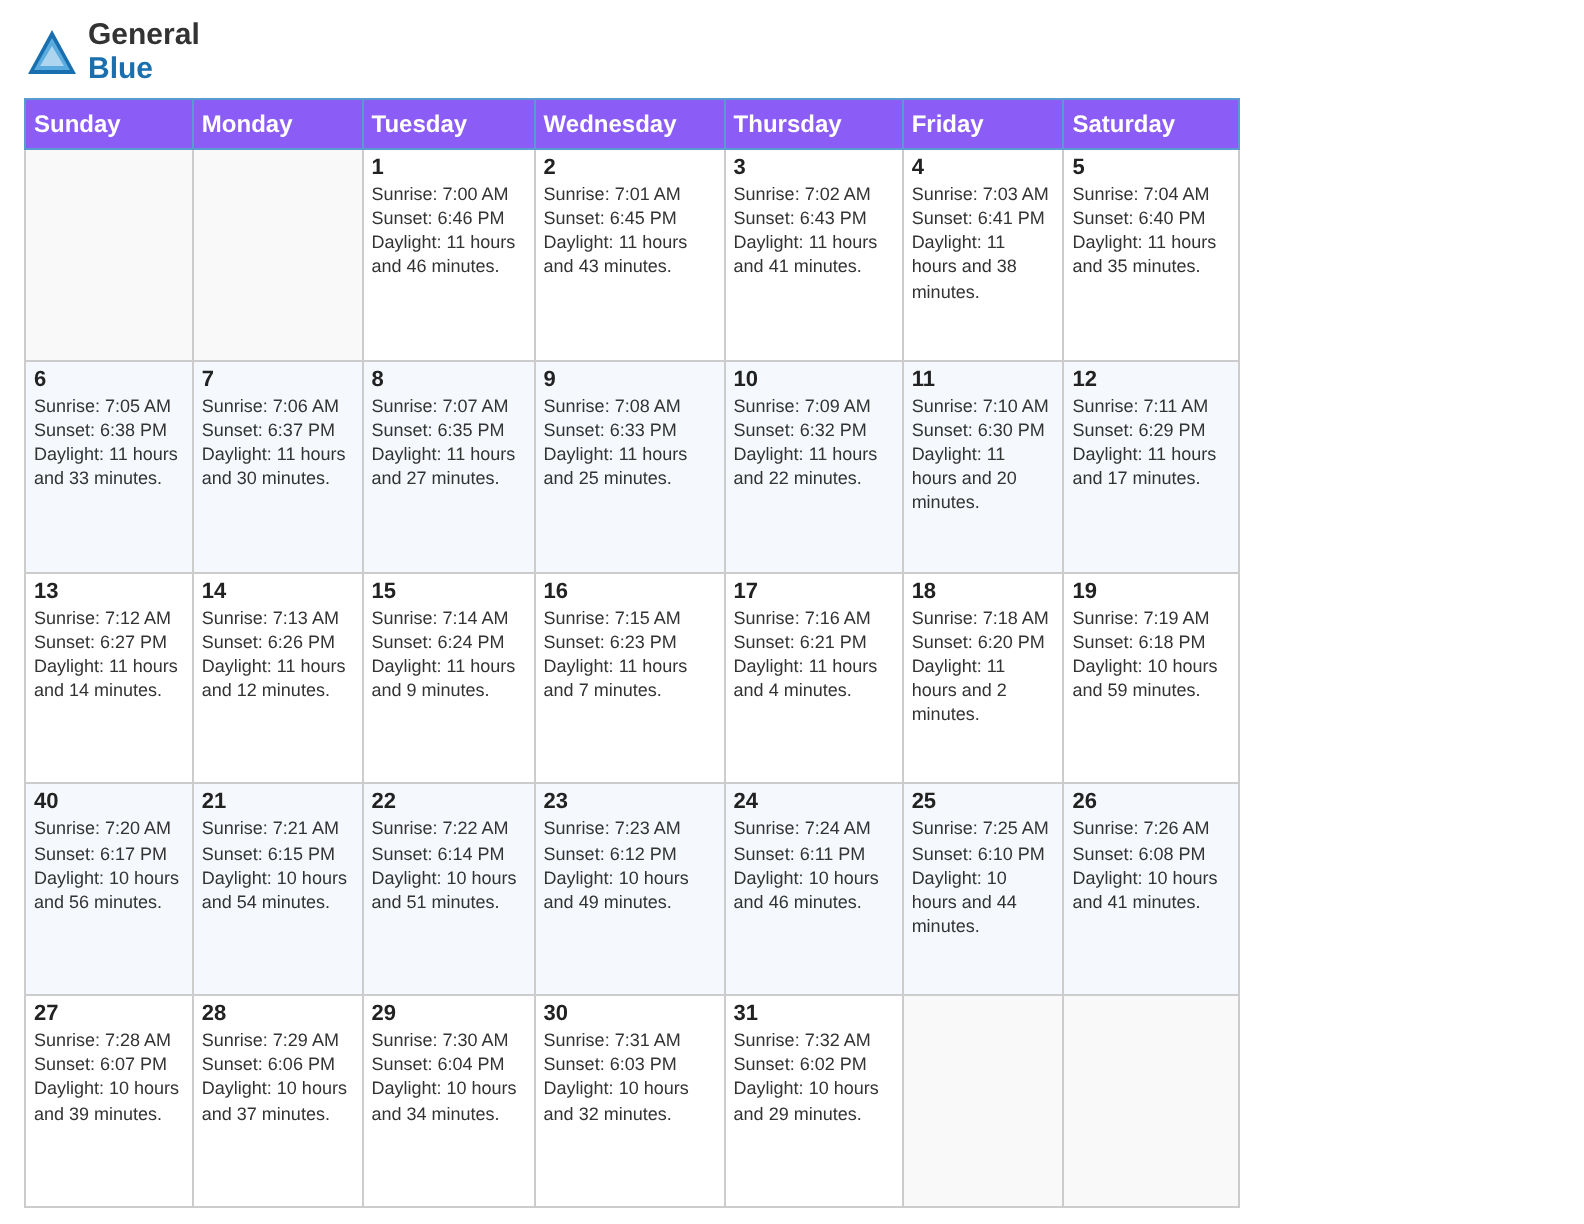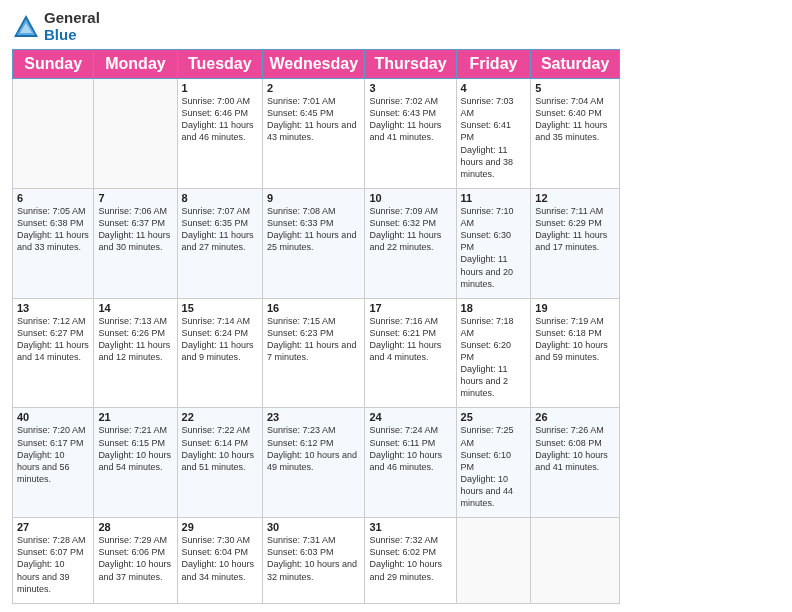--- a/index.html
+++ b/index.html
@@ -60,26 +60,26 @@
       font-size: 14px;
       color: #333;
       margin-top: 2px;
     }
     .calendar-table {
       width: 100%;
       border-collapse: collapse;
       flex: 1;
     }
     .calendar-table th {
-      background: #ec4899;
+      background: #8b5cf6;
       color: #fff;
-      font-size: 16px;
+      font-size: 12px;
       font-weight: bold;
       padding: 5px 4px;
-      text-align: center;
+      text-align: left;
       border: 1px solid #5a9ad0;
     }
     .calendar-table td {
       border: 1px solid #ccc;
       vertical-align: top;
       padding: 3px 4px;
       font-size: 9.5px;
       color: #333;
       width: 113px;
       height: 82px;

